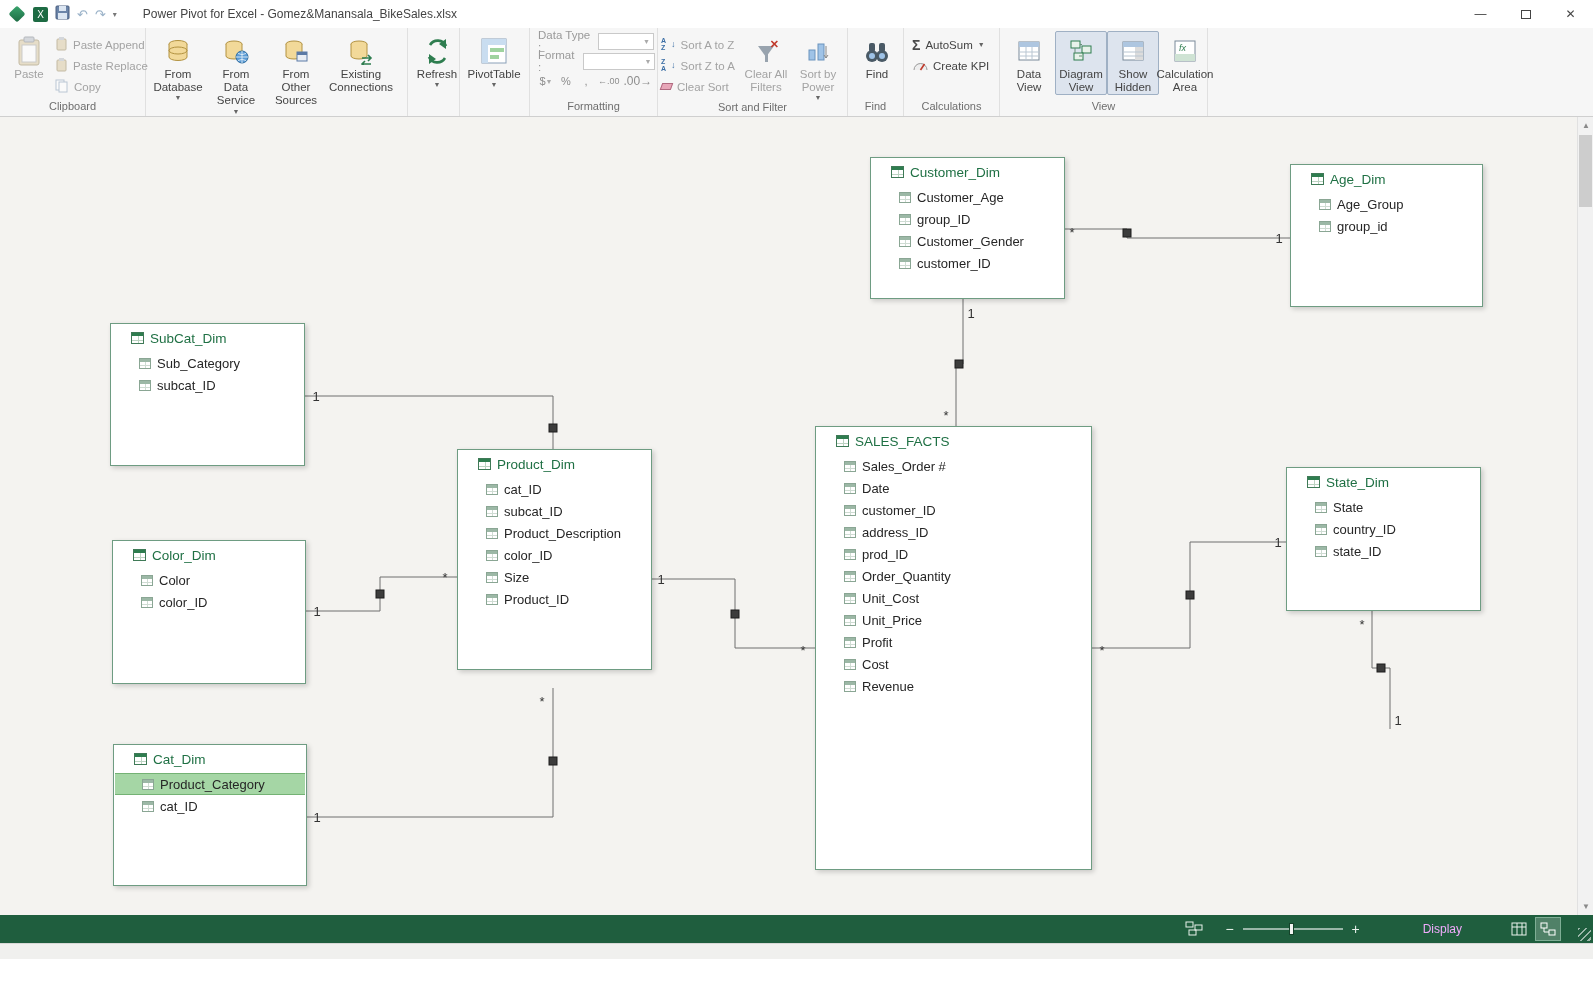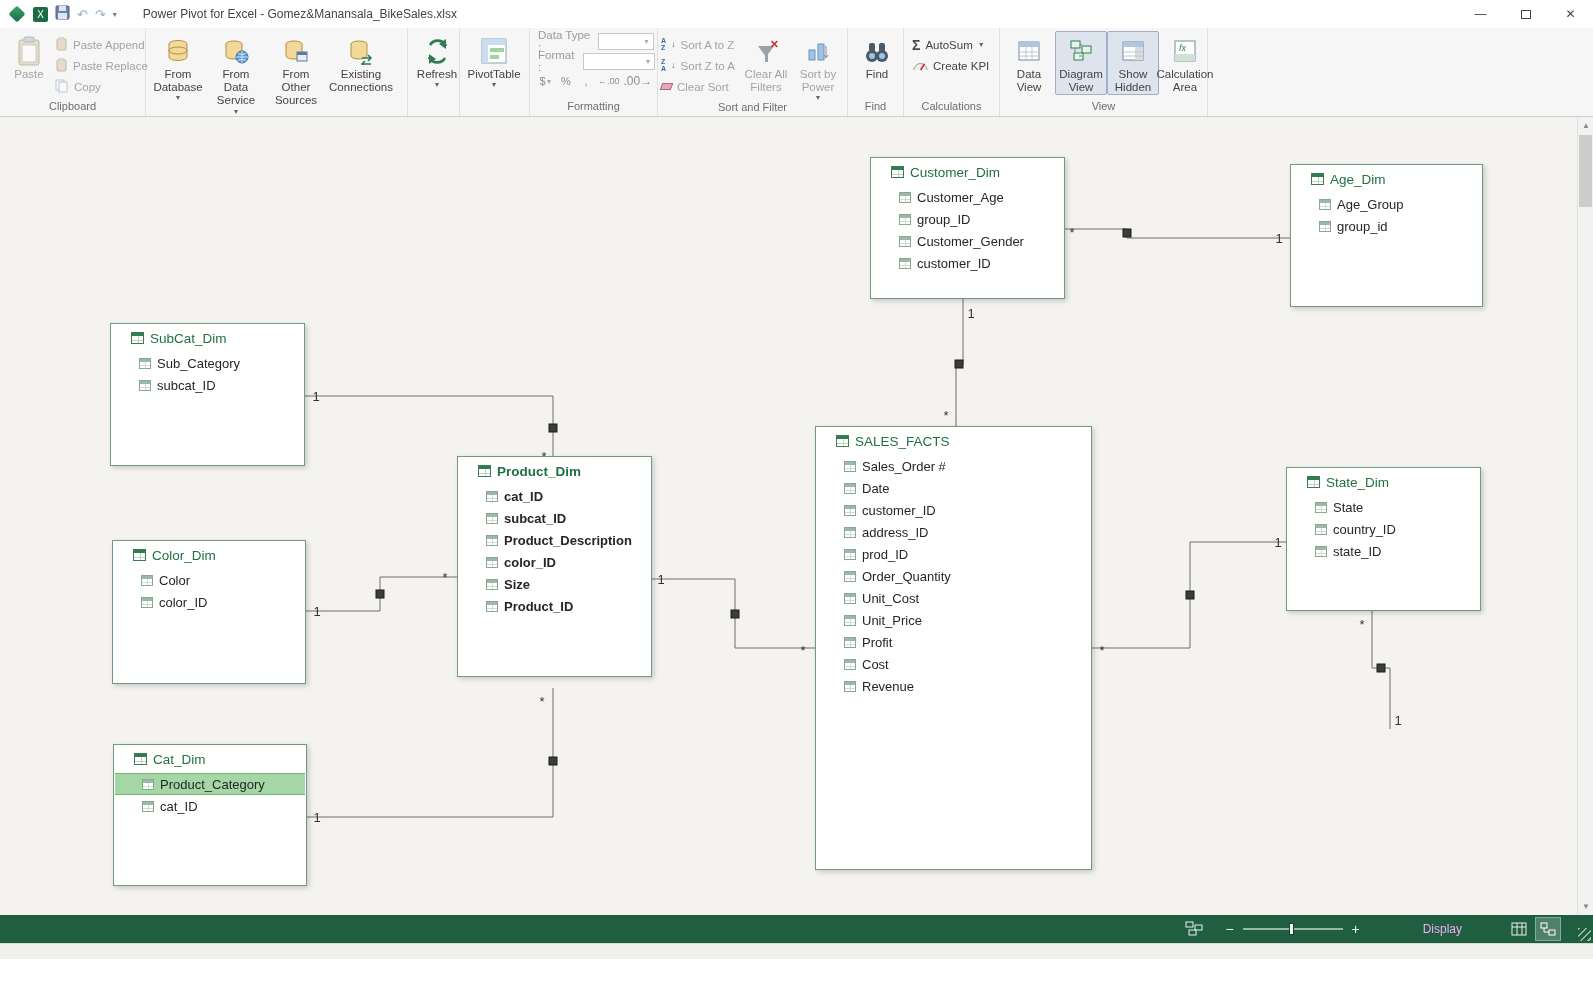--- a/index.html
+++ b/index.html
@@ -510,21 +510,21 @@
         </div>
         <div class="entity-field">
           <span class="fld-icon"></span>
           <span>Sub_Category</span>
         </div>
         <div class="entity-field">
           <span class="fld-icon"></span>
           <span>subcat_ID</span>
         </div>
       </div>
-      <div class="entity" style="left: 457px; top: 339px; width: 195px; height: 221px; font-weight: bold;">
+      <div class="entity" style="left: 457px; top: 332px; width: 195px; height: 221px;">
         <div class="entity-header">
           <span class="tbl-icon"></span>
           <span>Product_Dim</span>
         </div>
         <div class="entity-field">
           <span class="fld-icon"></span>
           <span>cat_ID</span>
         </div>
         <div class="entity-field">
           <span class="fld-icon"></span>

